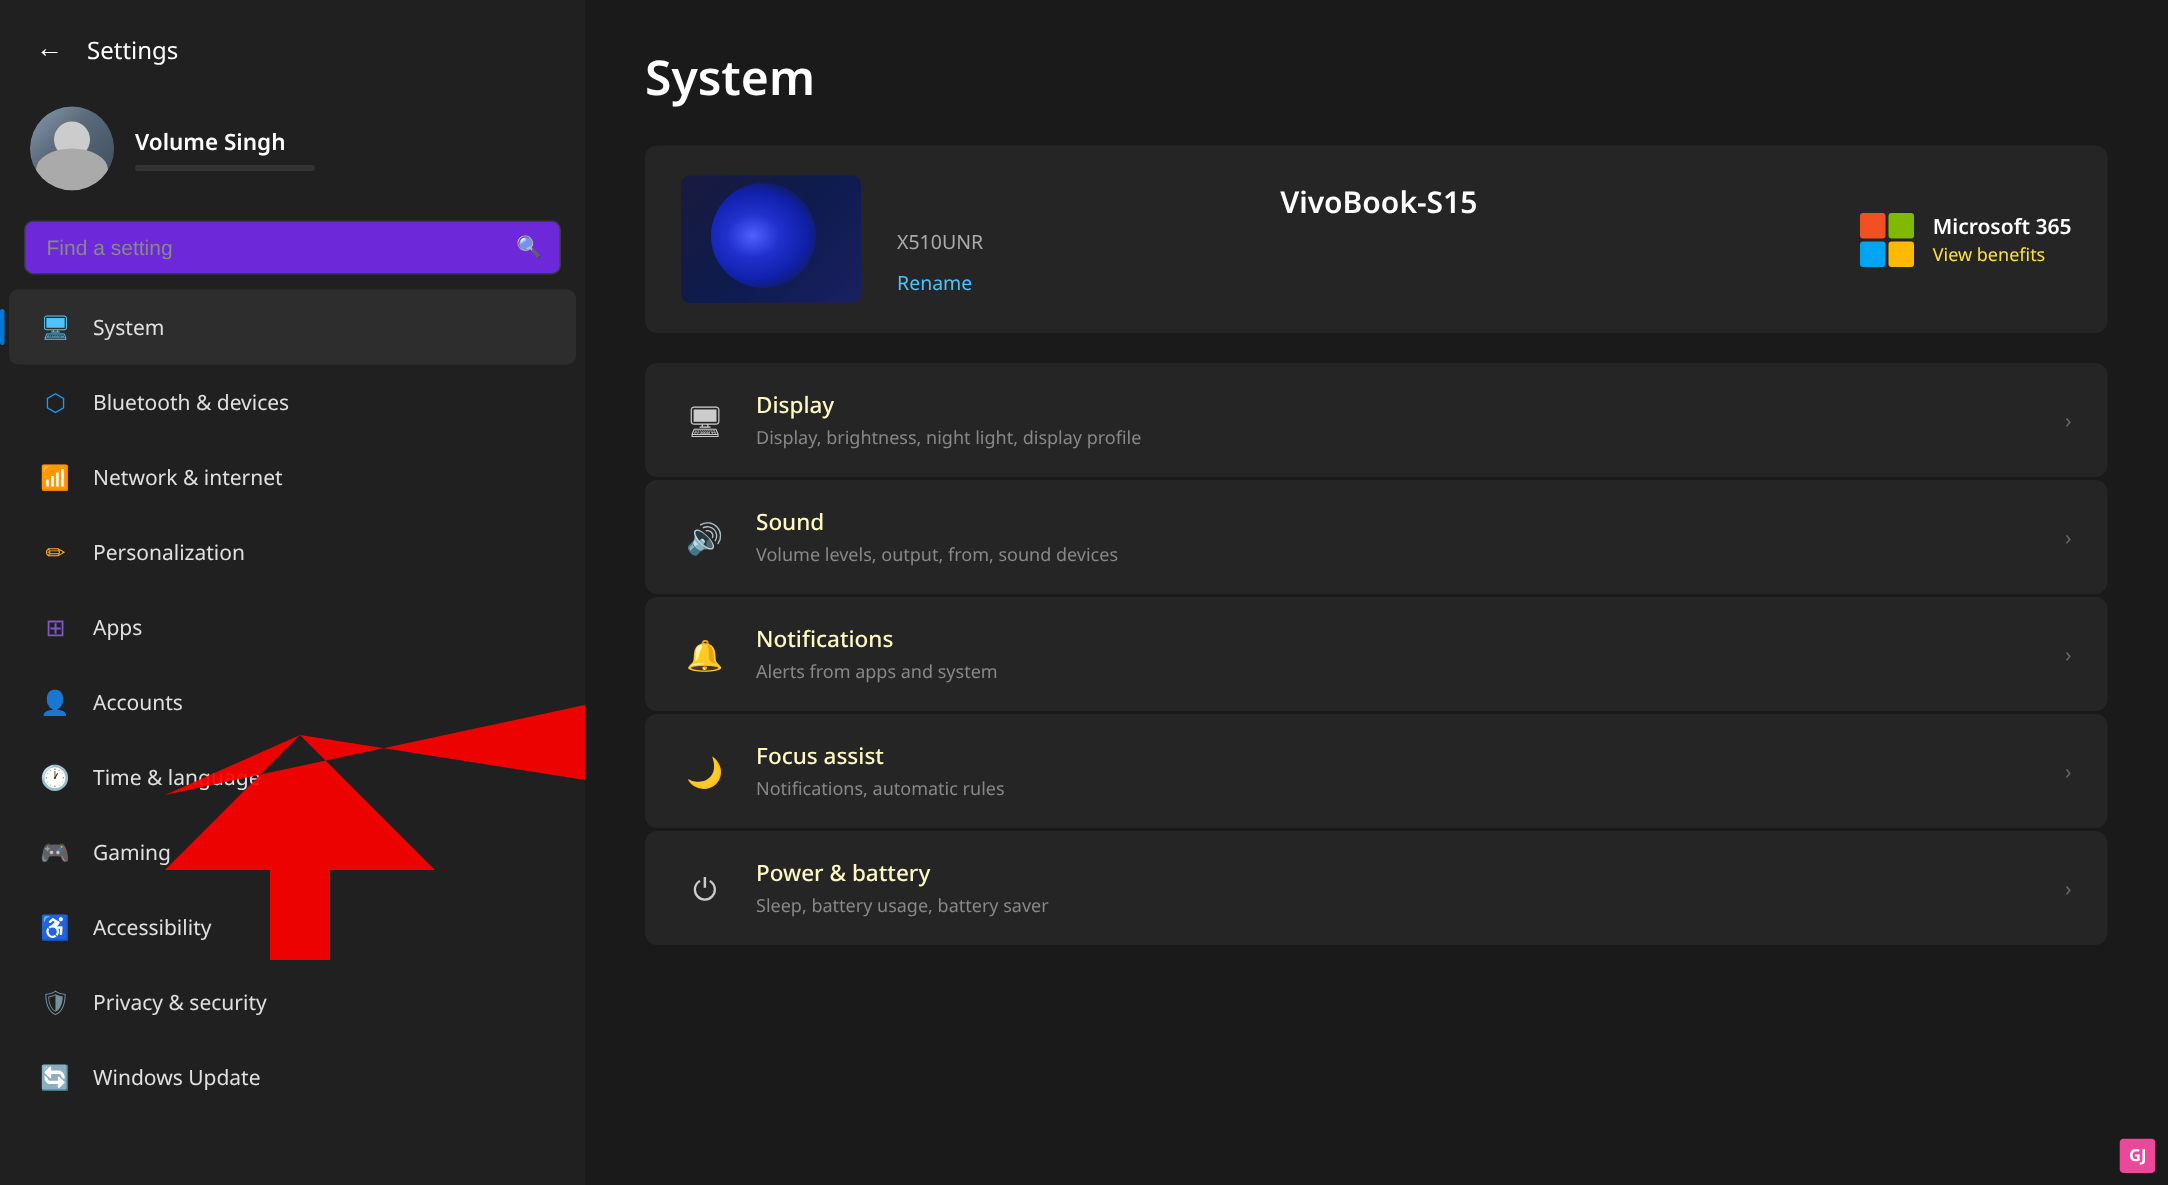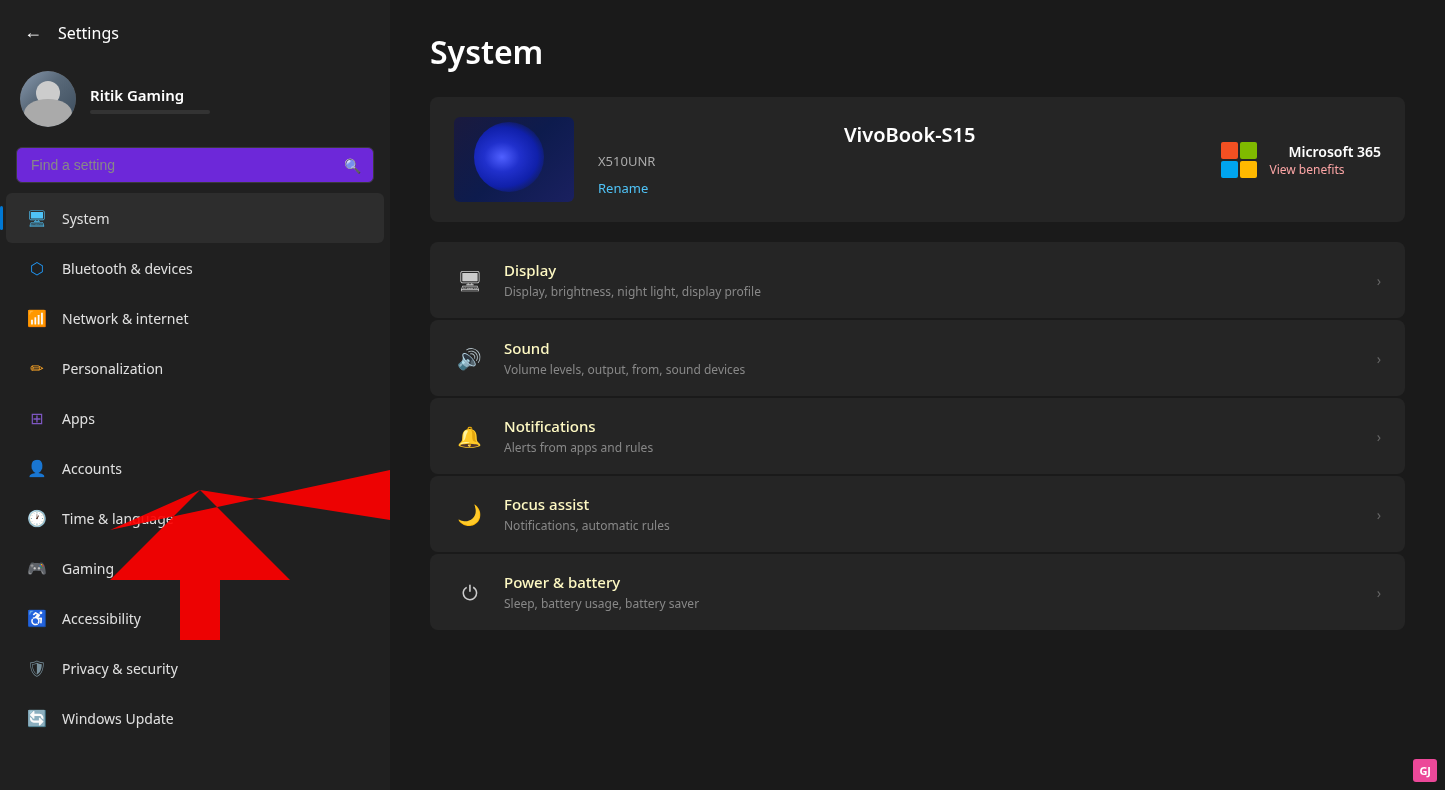--- a/index.html
+++ b/index.html
@@ -278,22 +278,22 @@
       grid-template-rows: 1fr 1fr;
       gap: 2px;
     }
 
     .ms365-logo-q1 { background: #f25022; border-radius: 2px; }
     .ms365-logo-q2 { background: #7fba00; border-radius: 2px; }
     .ms365-logo-q3 { background: #00a4ef; border-radius: 2px; }
     .ms365-logo-q4 { background: #ffb900; border-radius: 2px; }
 
     .ms365-text { text-align: left; }
-    .ms365-name { font-size: 14px; font-weight: 600; color: #fff; margin-left: 19px; }
-    .ms365-link { font-size: 12px; color: #fca5a5; cursor: pointer; }
+    .ms365-name { font-size: 14px; font-weight: 600; color: #fff; }
+    .ms365-link { font-size: 12px; color: #fde047; cursor: pointer; }
 
     
     .settings-list { display: flex; flex-direction: column; gap: 2px; }
 
     .setting-item {
       display: flex;
       align-items: center;
       gap: 18px;
       background: #252525;
       border-radius: 8px;
@@ -358,21 +358,21 @@
   <div class="sidebar-header">
     <button class="back-btn">←</button>
     <span class="settings-title">Settings</span>
   </div>
 
   <div class="user-profile">
     <div class="avatar">
       <div class="avatar-img"></div>
     </div>
     <div>
-      <div class="user-name">Ritik Gaming</div>
+      <div class="user-name">Volume Singh</div>
       <div class="user-bar"></div>
     </div>
   </div>
 
   <div class="search-box">
     <input class="search-input" type="text" placeholder="Find a setting" style="">
     <span class="search-icon-wrap">🔍</span>
   </div>
 
   <nav id="nav-menu">
@@ -461,21 +461,21 @@
       <div class="setting-text">
         <div class="setting-name">Sound</div>
         <div class="setting-desc">Volume levels, output, from, sound devices</div>
       </div>
       <span class="setting-chevron">›</span>
     </div>
       <div class="setting-item">
       <div class="setting-icon">🔔</div>
       <div class="setting-text">
         <div class="setting-name">Notifications</div>
-        <div class="setting-desc">Alerts from apps and rules</div>
+        <div class="setting-desc">Alerts from apps and system</div>
       </div>
       <span class="setting-chevron">›</span>
     </div>
       <div class="setting-item">
       <div class="setting-icon">🌙</div>
       <div class="setting-text">
         <div class="setting-name">Focus assist</div>
         <div class="setting-desc">Notifications, automatic rules</div>
       </div>
       <span class="setting-chevron">›</span>

